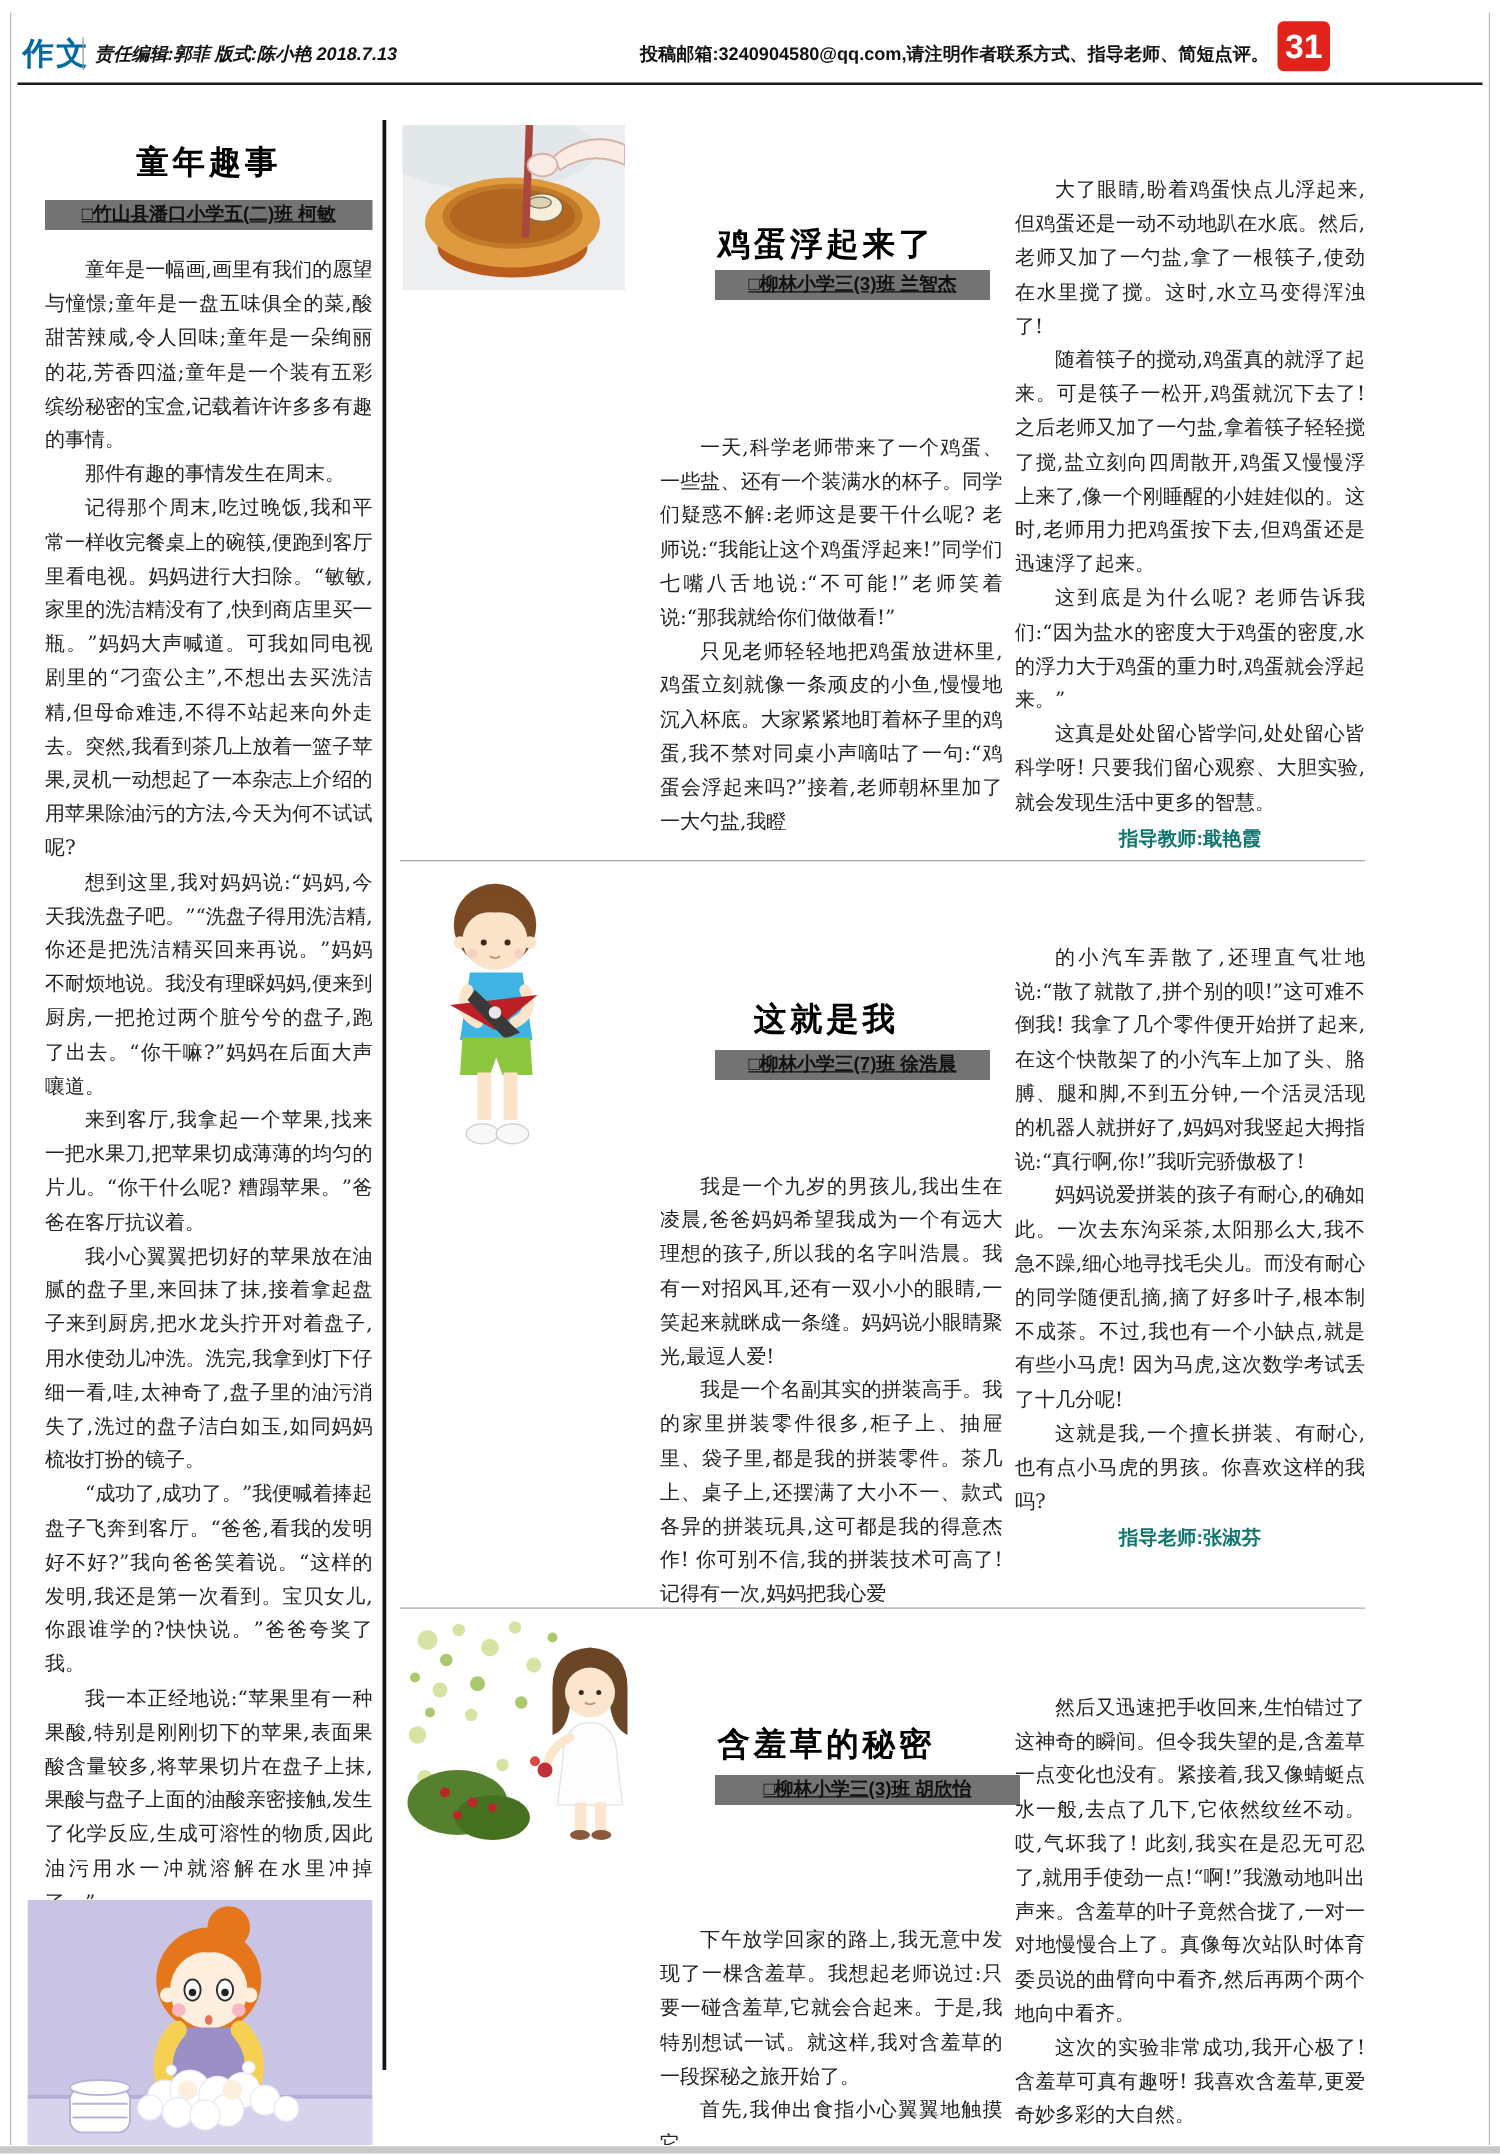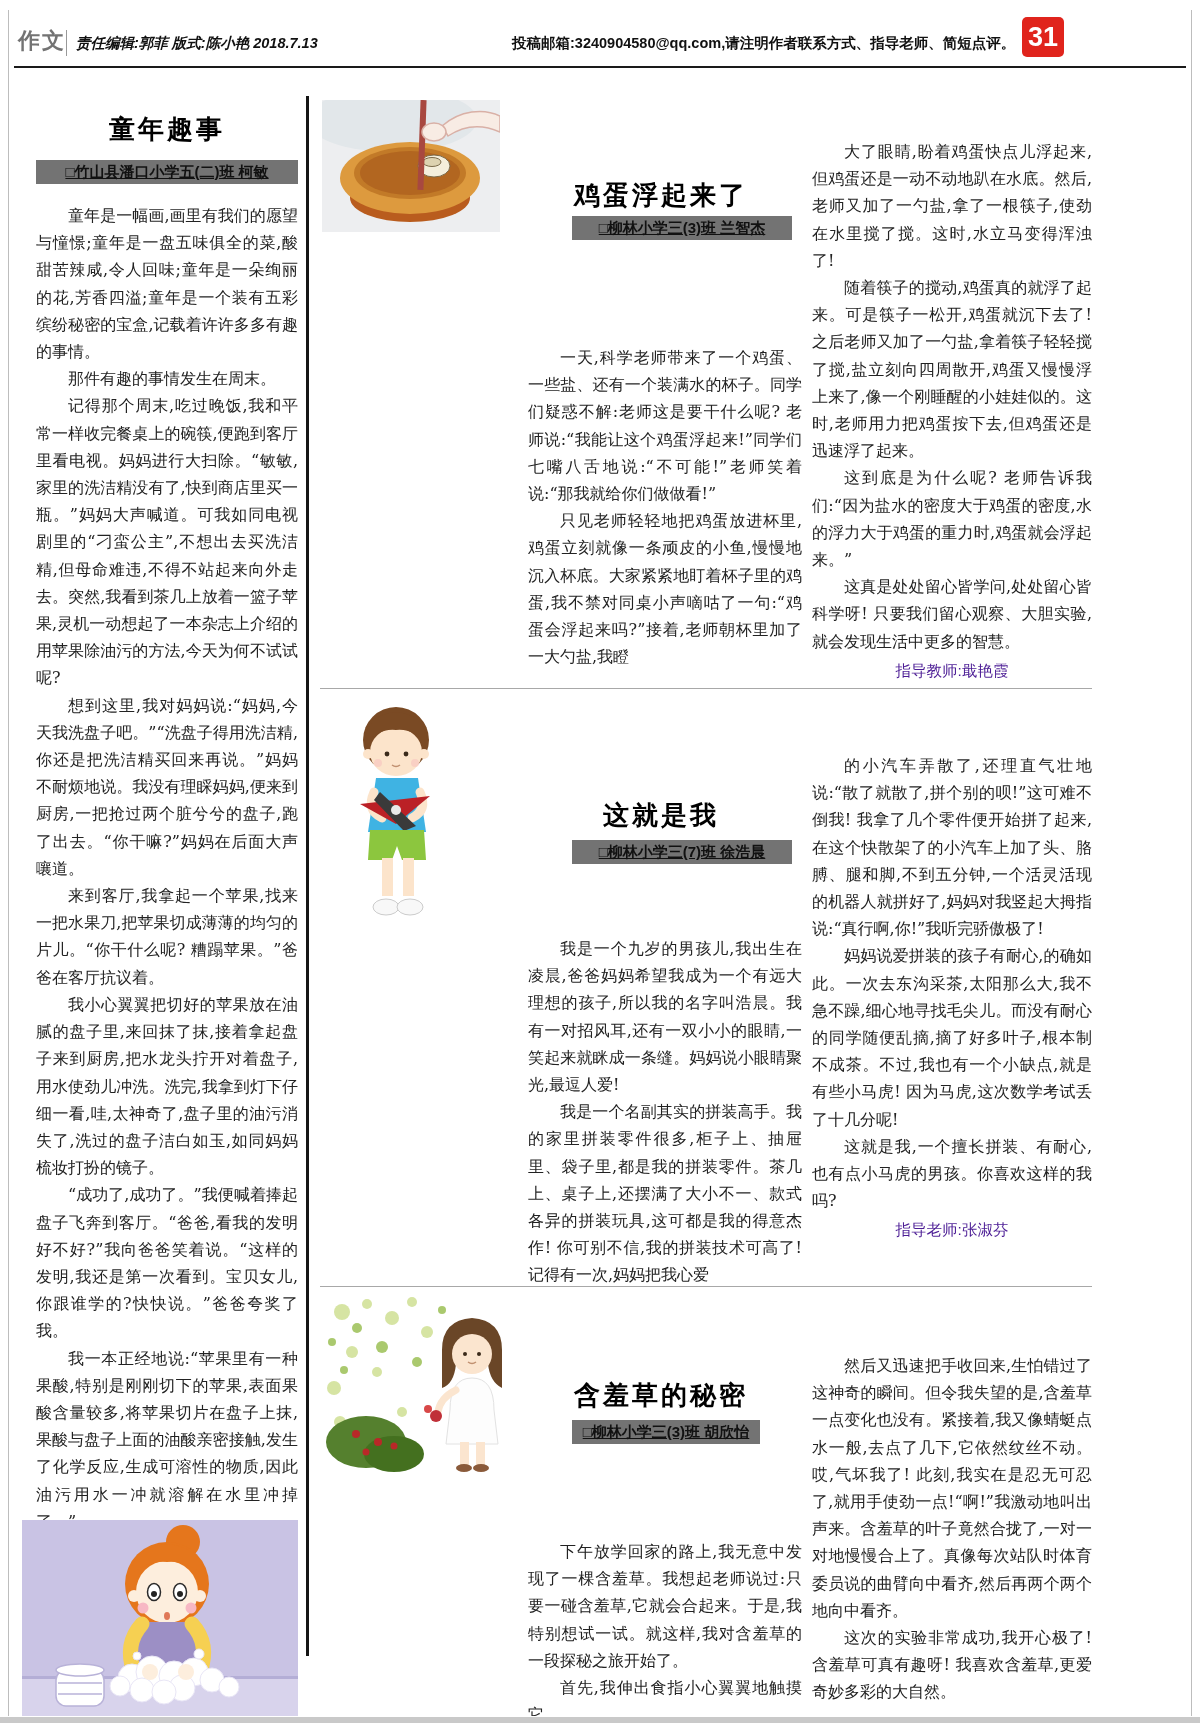--- a/index.html
+++ b/index.html
@@ -1,35 +1,35 @@
 <!DOCTYPE html>
 <html><head>
 <meta charset="utf-8">
 <style>
   html,body{margin:0;padding:0;background:#fff;}
   .page{position:relative;width:1200px;height:1723px;background:#fff;overflow:hidden;
         font-family:"DejaVu Serif",serif;color:#1c1c1c;}
   .abs{position:absolute;}
   
-  .hdr-section{font-family:"Liberation Sans",sans-serif;font-weight:bold;font-size:22px;letter-spacing:2px;color:#737373;}
+  .hdr-section{font-family:"Liberation Sans",sans-serif;font-weight:bold;font-size:25px;letter-spacing:2px;color:#0369a1;}
   .hdr-editor{font-family:"Liberation Sans",sans-serif;font-weight:bold;font-style:italic;font-size:14.5px;color:#111;}
   .hdr-sub{font-family:"Liberation Sans",sans-serif;font-weight:bold;font-size:14.5px;color:#111;}
   .pageno{background:#e0241c;color:#fff;font-family:"Liberation Sans",sans-serif;font-weight:bold;
           font-size:27px;text-align:center;line-height:40px;border-radius:5px;}
   .rule{background:#1a1a1a;}
   .thin{background:#bdbdbd;}
   
   .art-title{font-weight:bold;font-size:26px;letter-spacing:3px;text-align:center;color:#000;}
   .byline{background:#737373;font-family:"Liberation Sans",sans-serif;font-weight:bold;
           font-size:15px;line-height:24px;text-align:center;color:#111;text-decoration:underline;}
   .body-col .para{margin:0;text-indent:2em;text-align:justify;font-size:16px;line-height:27.2px;color:#222;}
   .teacher-left{font-family:"Liberation Sans",sans-serif;font-weight:bold;font-size:15.5px;
                 text-indent:2em;margin-top:6px;color:#000;}
-  .teacher-center{font-family:"Liberation Sans",sans-serif;font-weight:normal;font-size:15.5px;
-                  text-align:center;margin-top:6px;color:#4c1d95;}
+  .teacher-center{font-family:"Liberation Sans",sans-serif;font-weight:bold;font-size:15.5px;
+                  text-align:center;margin-top:6px;color:#0f766e;}
   .vdivider{background:#151515;}
   .hsep{background:#a8a8a8;}
   svg{display:block;}
 </style>
 </head>
 <body>
 
 <div class="page">
 
   <div class="abs thin" style="left:8px;top:10px;width:1px;height:1706px;"></div>
@@ -214,21 +214,21 @@
       <path d="M134 98 Q118 106 116 120" stroke="#fbe5cf" stroke-width="7" fill="none" stroke-linecap="round"></path>
       <circle cx="114" cy="124" r="6" fill="#c03038"></circle>
         <circle cx="106" cy="117" r="4" fill="#d84848"></circle>
       <rect x="138" y="150" width="9" height="24" fill="#fbe5cf"></rect>
       <rect x="154" y="150" width="9" height="24" fill="#fbe5cf"></rect>
       <ellipse cx="142" cy="176" rx="8" ry="4" fill="#8a5a3a"></ellipse>
       <ellipse cx="159" cy="176" rx="8" ry="4" fill="#8a5a3a"></ellipse>
     </svg>
   </div>
   <div class="abs art-title" style="left:530px;top:1378px;width:262px;">含羞草的秘密</div>
-  <div class="abs byline" style="left:572px;top:1420px;width:188px;height:24px;">□柳林小学三(3)班  胡欣怡</div>
+  <div class="abs byline" style="left:572px;top:1420px;width:244px;height:24px;">□柳林小学三(3)班  胡欣怡</div>
   <div class="abs body-col" style="left:528px;top:1538px;width:274px;height:178px;overflow:hidden;">
     <p class="para">下午放学回家的路上,我无意中发现了一棵含羞草。我想起老师说过:只要一碰含羞草,它就会合起来。于是,我特别想试一试。就这样,我对含羞草的一段探秘之旅开始了。</p>
     <p class="para">首先,我伸出食指小心翼翼地触摸它,</p>
   </div>
   <div class="abs body-col" style="left:812px;top:1352px;width:280px;height:362px;overflow:hidden;">
     <p class="para">然后又迅速把手收回来,生怕错过了这神奇的瞬间。但令我失望的是,含羞草一点变化也没有。紧接着,我又像蜻蜓点水一般,去点了几下,它依然纹丝不动。哎,气坏我了! 此刻,我实在是忍无可忍了,就用手使劲一点!“啊!”我激动地叫出声来。含羞草的叶子竟然合拢了,一对一对地慢慢合上了。真像每次站队时体育委员说的曲臂向中看齐,然后再两个两个地向中看齐。</p>
     <p class="para">这次的实验非常成功,我开心极了! 含羞草可真有趣呀! 我喜欢含羞草,更爱奇妙多彩的大自然。</p>
   </div>
 
 </div>

